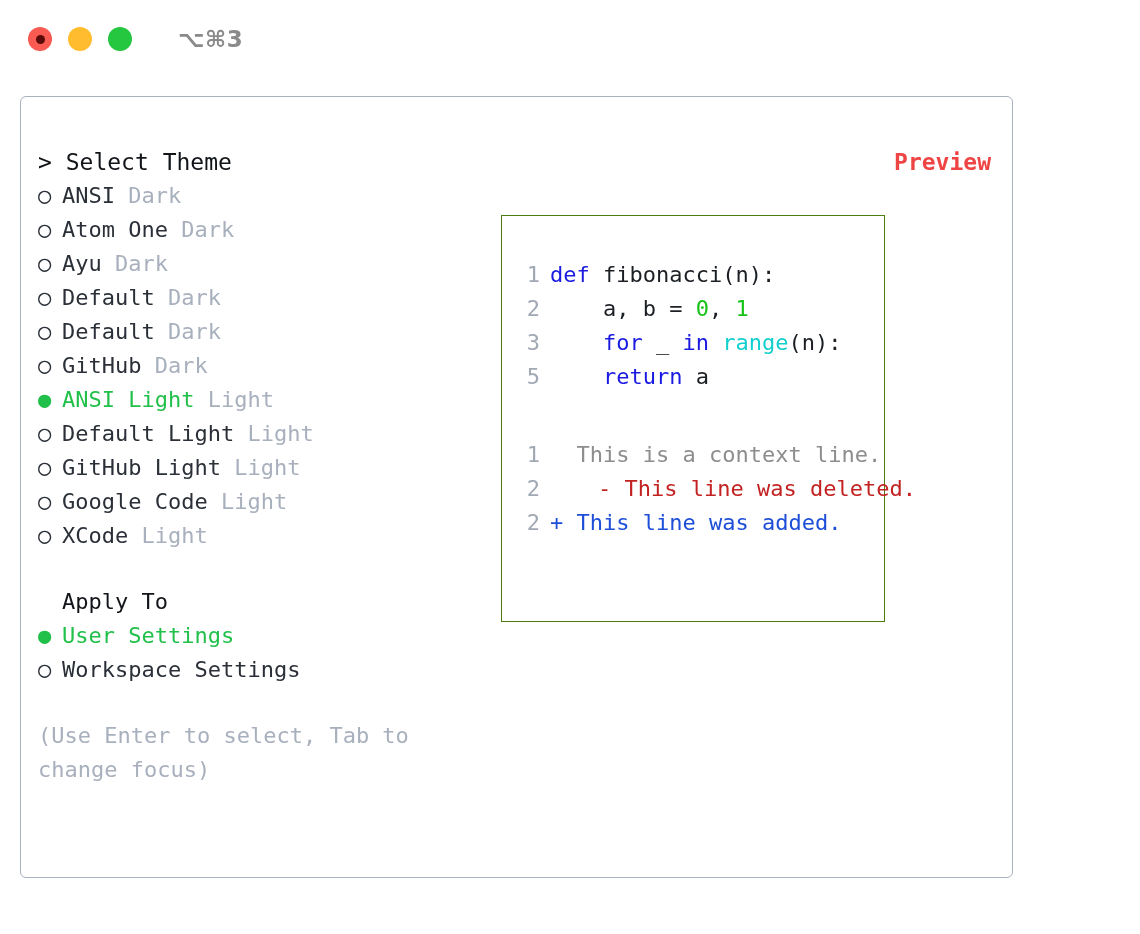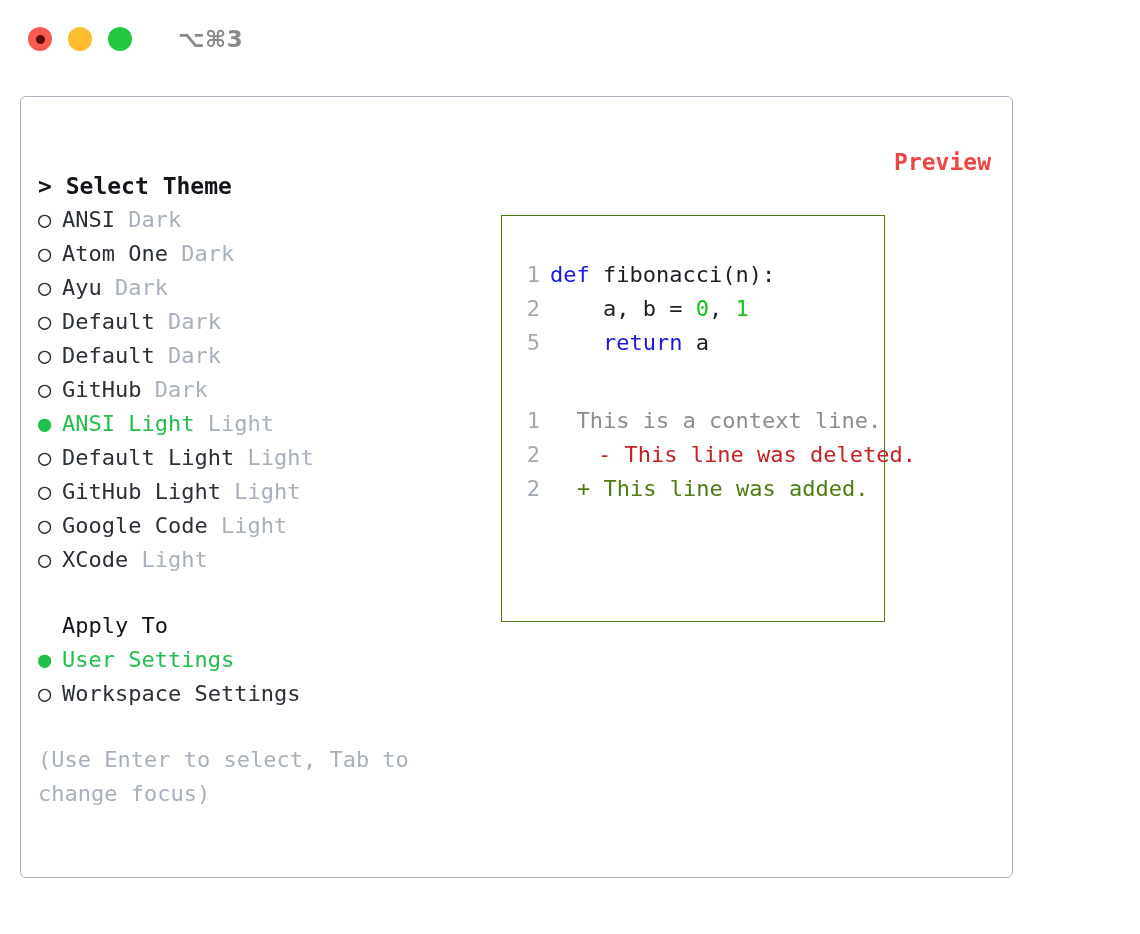--- a/index.html
+++ b/index.html
@@ -93,25 +93,24 @@
   
   .left-col {
     position: absolute;
     left: 17px;
     top: 48px;
     width: 440px;
   }
 
   .heading {
     font-size: 23px;
-    font-weight: 700;
+    font-weight: 400;
     color: #111418;
     line-height: 34px;
     white-space: pre;
-    margin-top: 24px;
   }
   .heading .caret {
     color: #111418;
   }
 
   .opt-row {
     font-size: 22px;
     line-height: 34px;
     color: #2b3038;
     white-space: pre;
@@ -180,21 +179,21 @@
     color: #a0a8b4;
     margin-right: 10px;
   }
   .tok-kw    { color: #1a1ae0; }
   .tok-num   { color: #16c216; }
   .tok-fn    { color: #12cfcf; }
   .tok-plain { color: #1b1f24; }
   .diff-gap  { height: 44px; }
   .diff-ctx  { color: #8d8d8d; }
   .diff-del  { color: #c32222; margin-left: 48px; }
-  .diff-add  { color: #4d7c0f; margin-left: 27px; }
+  .diff-add  { color: #1d4ed8; }
 </style>
 </head>
 <body>
 
 <div class="window">
 
   <div class="titlebar">
     <div class="lights">
       <span class="light light-red"></span>
       <span class="light light-yellow"></span>
@@ -236,20 +235,21 @@
         <div class="help">(Use Enter to select, Tab to change focus)</div>
       </div>
 
       <div class="right-col">
         <div class="preview-title">Preview</div>
 
         <div class="code-box">
           <div id="code-lines">
               <div class="code-line"><span class="ln">1</span><span class="tok-kw">def</span><span class="tok-plain"> fibonacci(n):</span></div>
               <div class="code-line"><span class="ln">2</span><span class="tok-plain">    a, b = </span><span class="tok-num">0</span><span class="tok-plain">, </span><span class="tok-num">1</span></div>
+              <div class="code-line"><span class="ln">3</span><span class="tok-plain">    </span><span class="tok-kw">for</span><span class="tok-plain"> _ </span><span class="tok-kw">in</span><span class="tok-plain"> </span><span class="tok-fn">range</span><span class="tok-plain">(n):</span></div>
               <div class="code-line"><span class="ln">5</span><span class="tok-plain">    </span><span class="tok-kw">return</span><span class="tok-plain"> a</span></div>
             </div>
           <div class="diff-gap"></div>
           <div id="diff-lines">
               <div class="code-line"><span class="ln">1</span><span class="diff-ctx">  This is a context line.</span></div>
               <div class="code-line"><span class="ln">2</span><span class="diff-del">- This line was deleted.</span></div>
               <div class="code-line"><span class="ln">2</span><span class="diff-add">+ This line was added.</span></div>
             </div>
         </div>
       </div>

